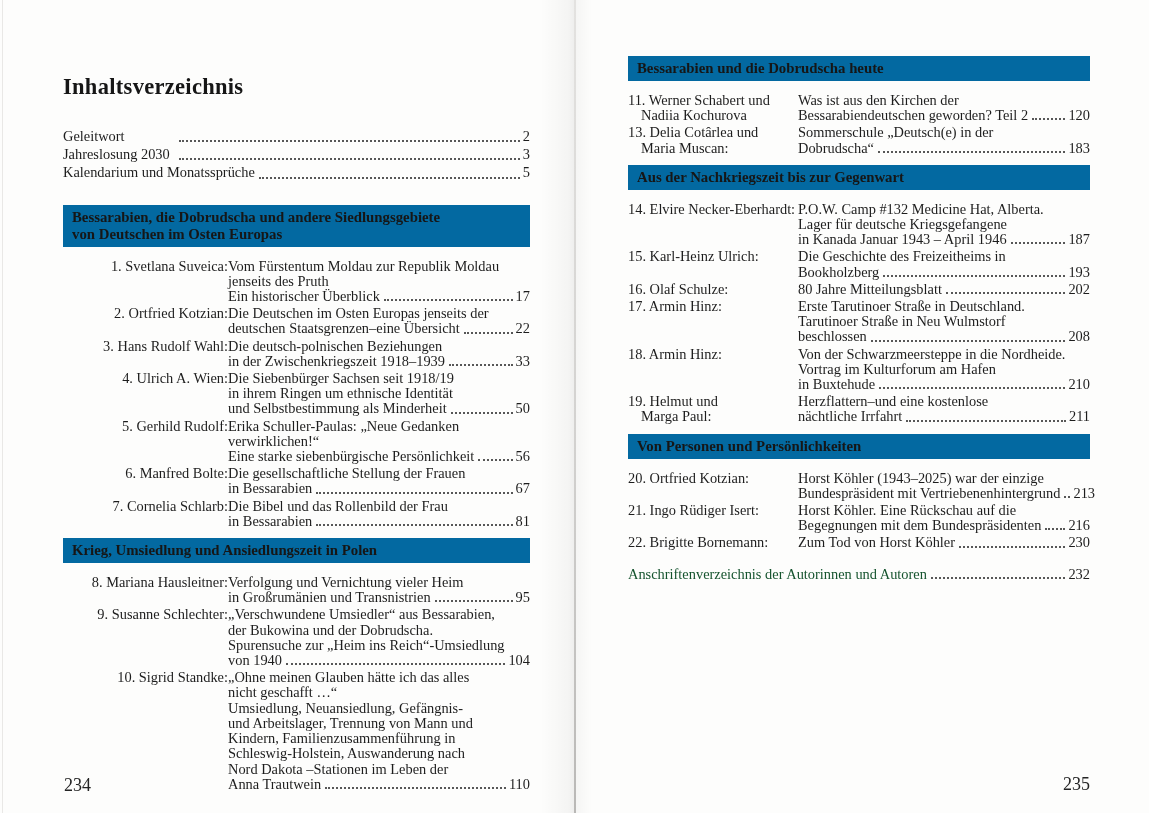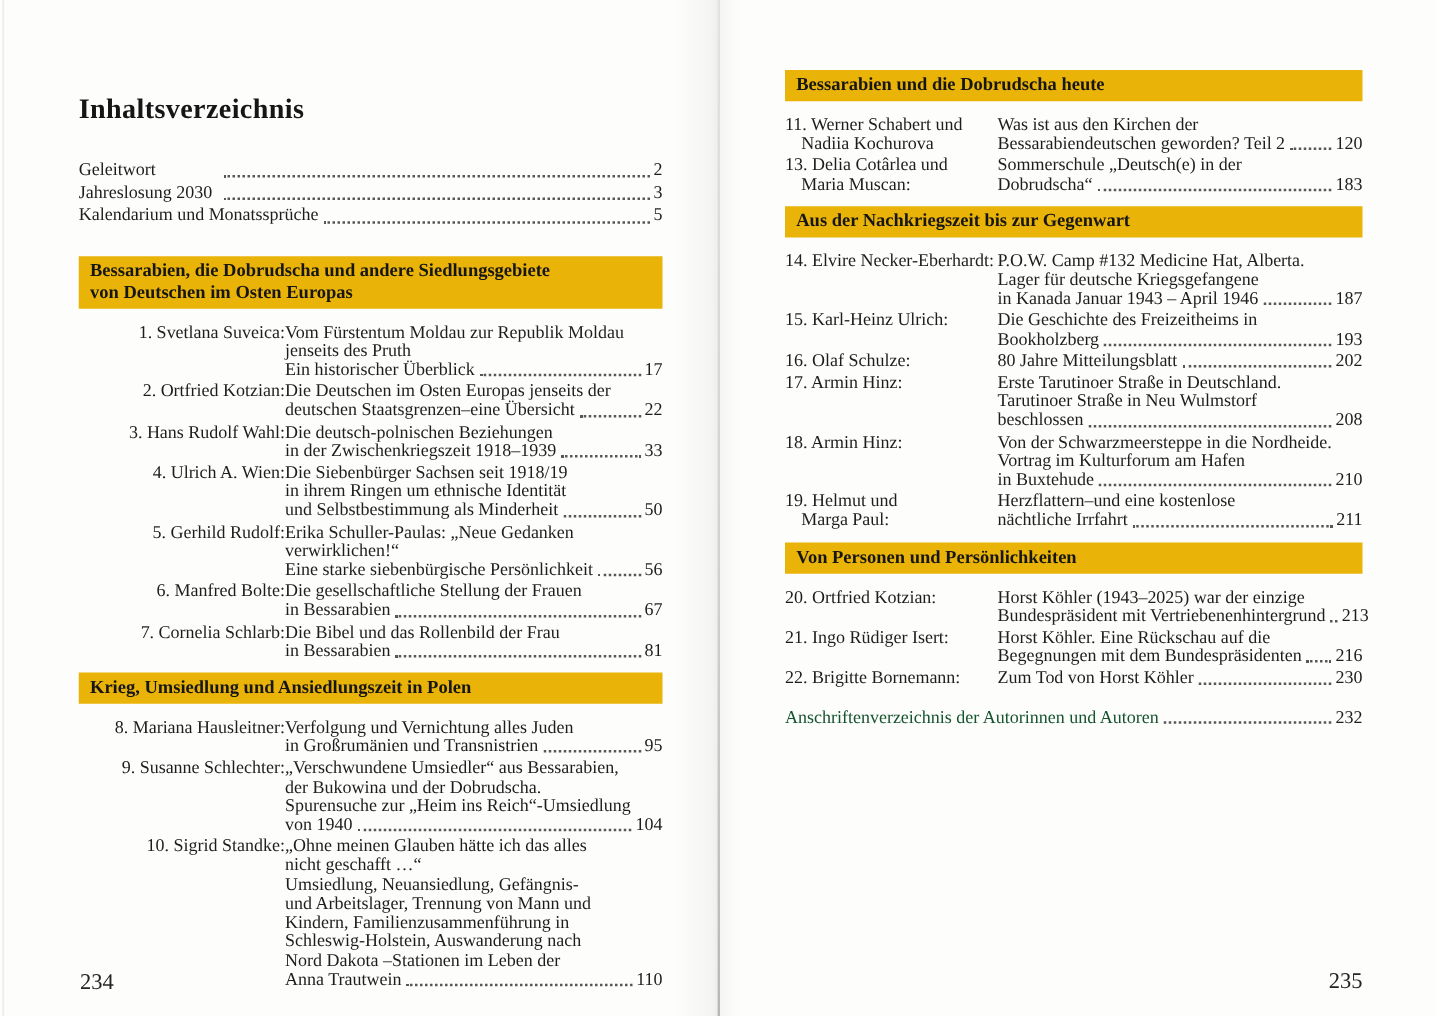--- a/index.html
+++ b/index.html
@@ -38,21 +38,21 @@
   .fm-row{display:flex;line-height:18.2px;align-items:flex-end;}
   .fm-label{min-width:112px;white-space:pre;}
   .leader{
     flex:1 1 auto;min-width:6px;align-self:flex-end;
     border-bottom:2px dotted #3b3b3b;height:0;margin:0 3px 3px 4px;
     opacity:.85;
   }
   .pg{white-space:nowrap;}
 
   .heading-bar{
-    background:#eab308;
+    background:#0369a1;
     padding:4px 4px 4px 9px;
     font-weight:bold;color:#161616;
     margin-bottom:12px;
     font-size:14.8px;
   }
   .heading-line{line-height:17px;white-space:pre;}
 
   .section{margin-bottom:9px;}
   .entry{display:flex;align-items:flex-start;margin-bottom:2px;}
   .author{flex:0 0 auto;}
@@ -224,21 +224,21 @@
         <div class="section">
           <div class="heading-bar">
             <div class="heading-line">Krieg, Umsiedlung und Ansiedlungszeit in Polen</div>
           </div>
           <div class="entry">
             <div class="author">
               <div class="author-line one-digit">8. Mariana Hausleitner:</div>
             </div>
             <div class="titles">
               <div class="title-line">
-                <span class="t">Verfolgung und Vernichtung alles Juden</span>
+                <span class="t">Verfolgung und Vernichtung vieler Heim</span>
               </div>
               <div class="title-line">
                 <span class="t">in Großrumänien und Transnistrien</span>
                 <span class="leader"></span>
                 <span class="pg">95</span>
               </div>
             </div>
           </div>
           <div class="entry">
             <div class="author">

